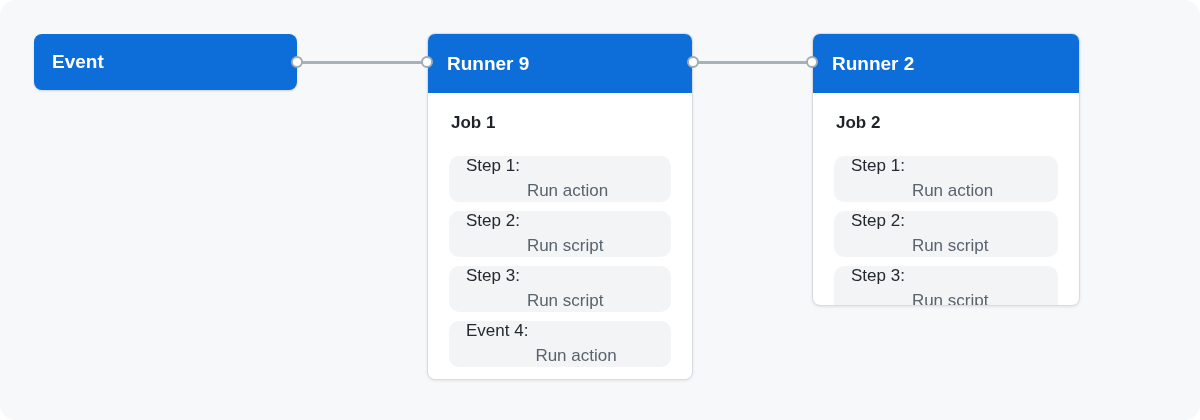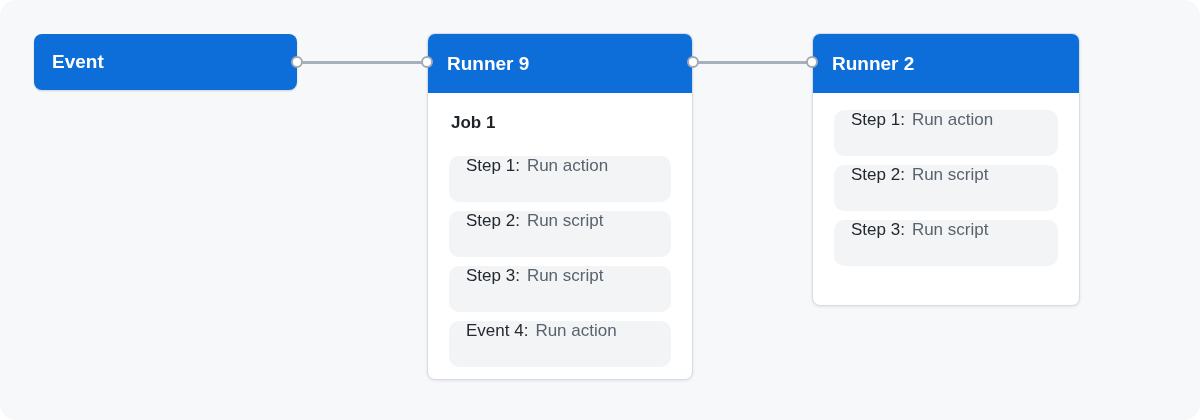--- a/index.html
+++ b/index.html
@@ -111,20 +111,21 @@
   }
   .step:last-child { margin-bottom: 0; }
   .step-label {
     color: #24292f;
     font-weight: 500;
   }
   .step-value {
     color: #59636e;
     font-weight: 400;
     margin-left: 7px;
+    margin-top: 25px;
   }
 </style>
 </head>
 <body>
 
 <div class="canvas">
 
   <div class="connector-line line-1"></div>
   <div class="connector-line line-2"></div>
 
@@ -155,20 +156,21 @@
         <span class="step-value">Run action</span>
       </div>
     </div>
   </div>
 
   <div class="runner-card runner-2">
     <div class="runner-header">
       <span>Runner 2</span>
     </div>
     <div class="runner-body">
+      <div class="job-title">Job 2</div>
       <div class="step">
         <span class="step-label">Step 1:</span>
         <span class="step-value">Run action</span>
       </div>
       <div class="step">
         <span class="step-label">Step 2:</span>
         <span class="step-value">Run script</span>
       </div>
       <div class="step">
         <span class="step-label">Step 3:</span>

